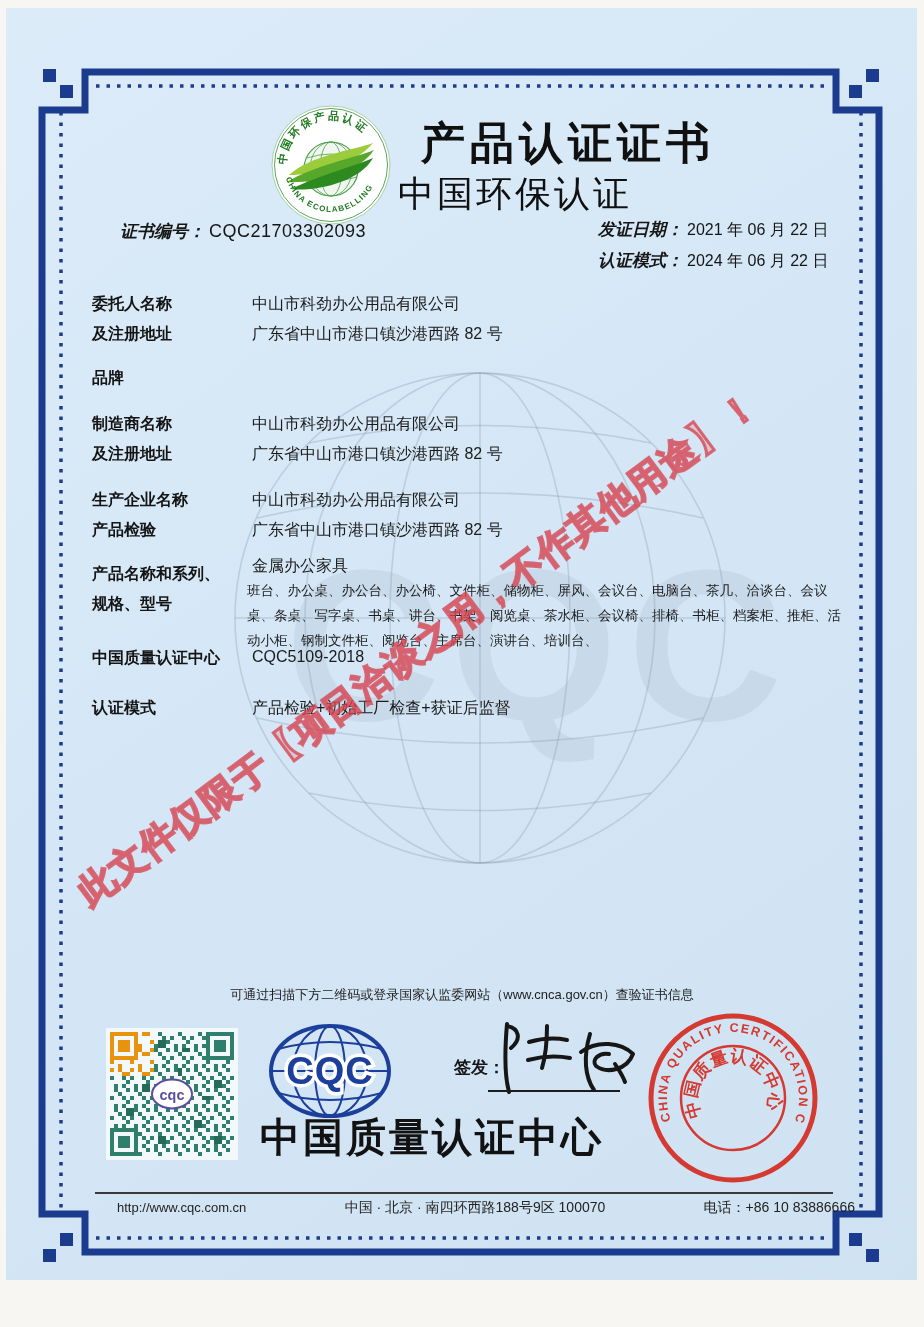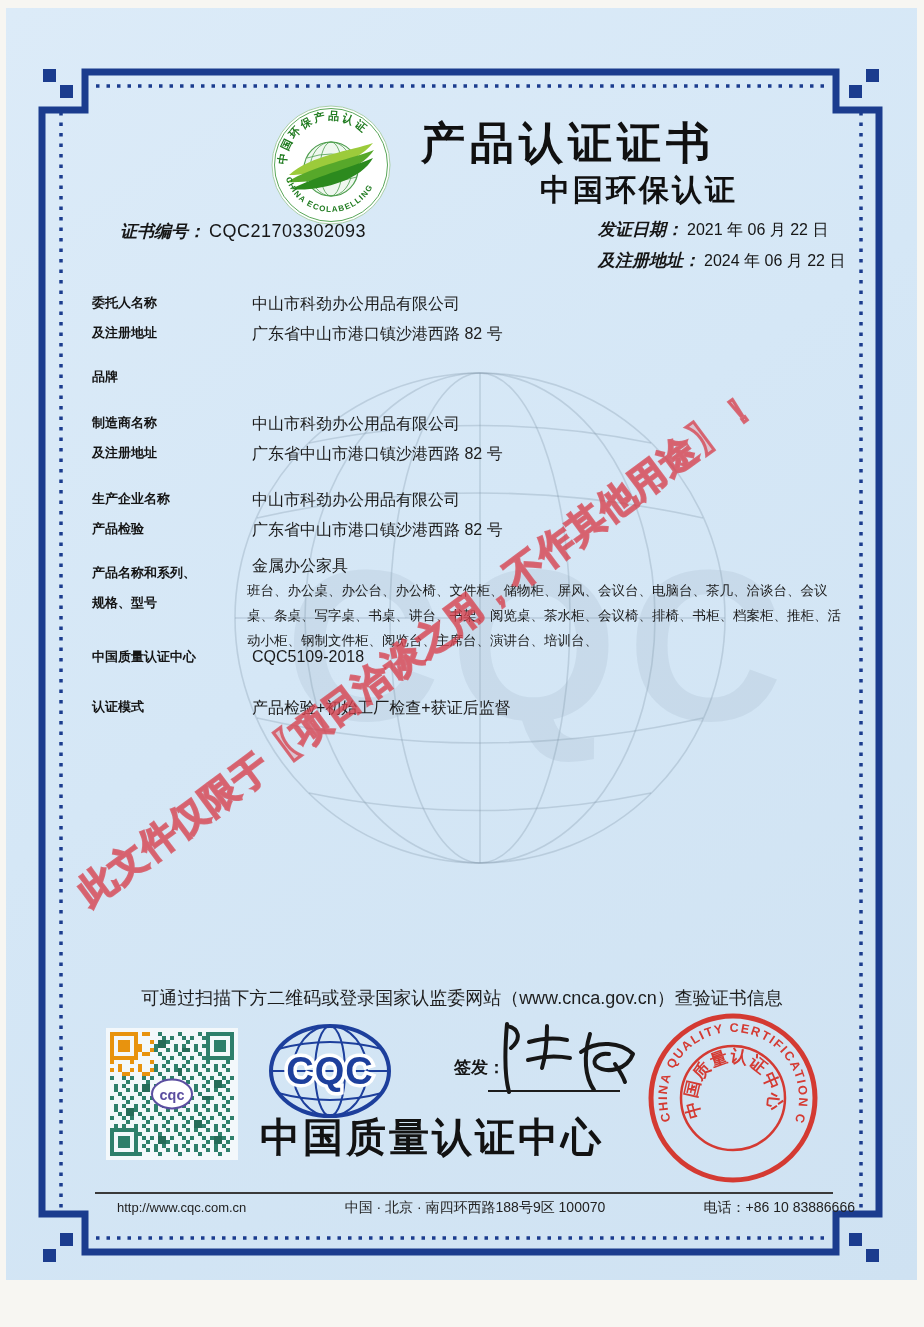--- a/index.html
+++ b/index.html
@@ -9,47 +9,47 @@
     overflow:hidden;
   }
   .card{position:absolute;left:6px;top:8px;width:911px;height:1272px;
     background:linear-gradient(145deg,#dcebf8 0%,#d5e7f6 45%,#cfe2f2 100%);}
   .abs{position:absolute;}
   svg{display:block;}
 
   
   .title-main{left:398px;top:114px;width:340px;text-align:center;
     font-size:44px;font-weight:700;letter-spacing:5px;color:#101010;}
-  .title-sub{left:398px;top:170px;width:340px;text-align:right;
-    font-size:30px;font-weight:700;letter-spacing:3px;color:#101010;}
+  .title-sub{left:398px;top:170px;width:340px;text-align:left;
+    font-size:36px;font-weight:400;letter-spacing:3px;color:#101010;}
 
   .kai{font-family:"Liberation Serif","DejaVu Serif",serif;font-style:italic;font-weight:700;}
   .certno{left:120px;top:220px;font-size:17px;}
   .certno .num{font-size:18px;letter-spacing:.5px;font-weight:400;}
   .daterow1{left:598px;top:218px;font-size:16px;}
   .daterow2{left:598px;top:249px;font-size:16px;}
   .daterow1 .kai,.daterow2 .kai,.certno .kai{font-size:17px;margin-right:4px;}
 
   
-  .lbl{position:absolute;left:92px;font-size:13px;font-weight:700;color:#141414;white-space:nowrap;text-align:center;}
+  .lbl{position:absolute;left:92px;font-size:16px;font-weight:700;color:#141414;white-space:nowrap;text-align:center;}
   .val{position:absolute;left:235px;font-size:16px;color:#1b1b1b;white-space:nowrap;margin-left:17px;}
   .models{position:absolute;left:235px;width:604px;font-size:13.5px;line-height:25px;
     color:#1b1b1b;white-space:normal;margin-left:12px;}
 
   
   .cqc-wm{left:285px;top:538px;font-size:215px;font-weight:700;letter-spacing:10px;
     color:rgba(125,148,172,0.14);line-height:1;}
   .diag-wm{left:95px;top:868px;height:46px;white-space:nowrap;
     transform:rotate(-36.5deg);transform-origin:0 100%;
     font-size:37px;font-weight:700;letter-spacing:1px;
     color:rgba(235,110,118,0.28);
     -webkit-text-stroke:2px rgba(214,60,72,0.72);}
 
   
-  .verify-note{left:92px;top:986px;width:740px;text-align:center;font-size:18px;color:#1d1d1d;}
+  .verify-note{left:92px;top:986px;width:740px;text-align:center;font-size:13px;color:#1d1d1d;}
   .sign-label{left:454px;top:1056px;font-size:17px;font-weight:700;}
   .sign-line{left:488px;top:1090px;width:132px;height:0;border-top:2px solid #1c1c1c;}
   .org-name{left:260px;top:1110px;font-size:40px;font-weight:700;letter-spacing:3px;color:#121212;}
   .footer{left:95px;top:1199px;width:738px;display:flex;justify-content:space-between;
     align-items:baseline;font-size:13px;color:#222;padding-left:22px;}
   .footer .mid{font-size:14px;}
 
   
   text{font-family:"Liberation Sans","DejaVu Sans",sans-serif;}
 </style>
@@ -123,21 +123,21 @@
 <div class="abs title-main">产品认证证书</div>
 <div class="abs title-sub">中国环保认证</div>
 
 <div class="abs certno">
   <span class="kai">证书编号：</span><span class="num">CQC21703302093</span>
 </div>
 <div class="abs daterow1">
   <span class="kai">发证日期：</span><span>2021 年 06 月 22 日</span>
 </div>
 <div class="abs daterow2">
-  <span class="kai">及注册地址：</span><span>2024 年 06 月 22 日</span>
+  <span class="kai">认证模式：</span><span>2024 年 06 月 22 日</span>
 </div>
 
 <div class="lbl" style="top:294px">委托人名称</div>
 <div class="lbl" style="top:324px">及注册地址</div>
 <div class="val" style="top:294px">中山市科劲办公用品有限公司</div>
 <div class="val" style="top:324px">广东省中山市港口镇沙港西路 82 号</div>
 
 <div class="lbl" style="top:368px">品牌</div>
 <div class="val" style="top:368px"></div>
 

